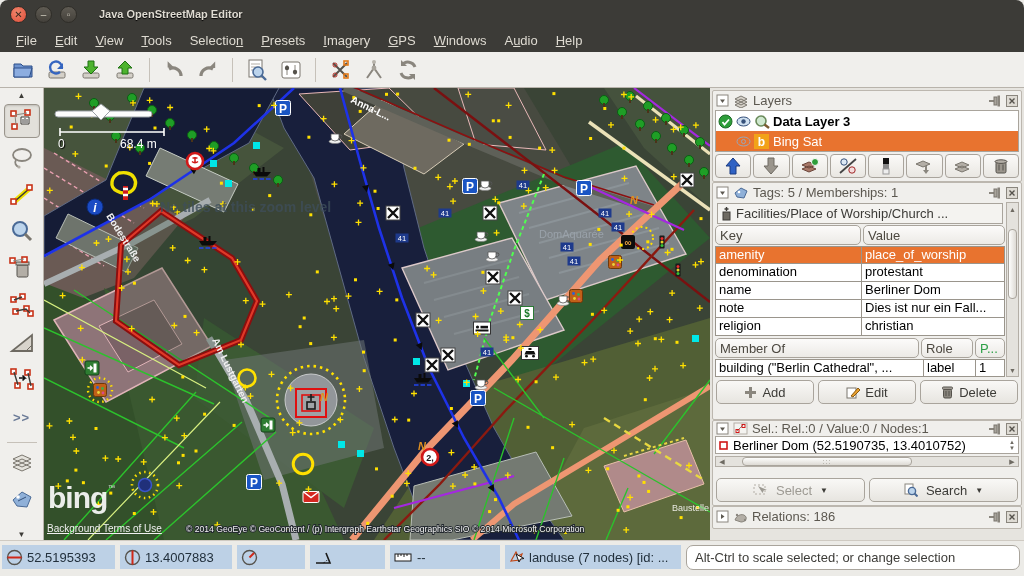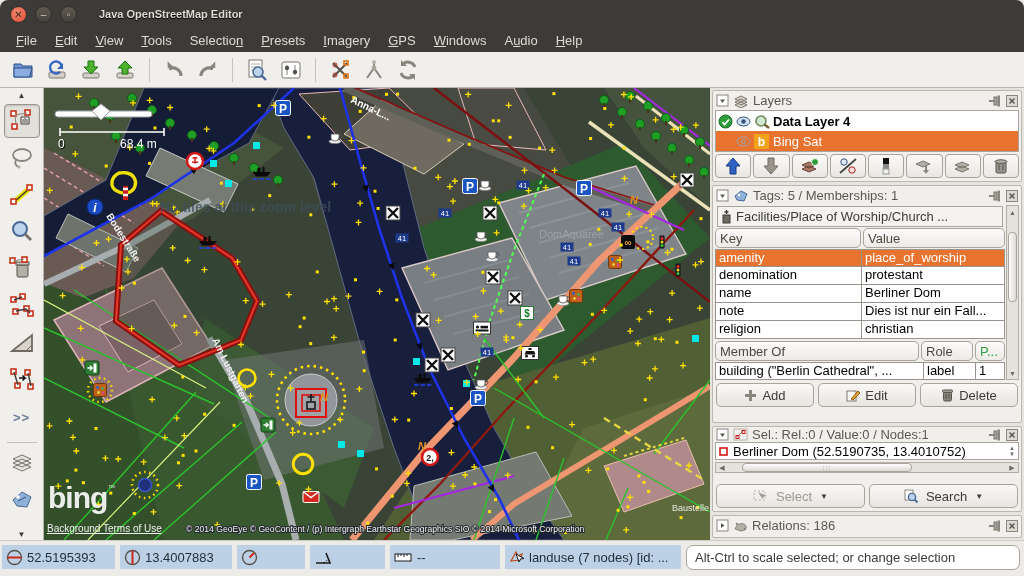--- a/index.html
+++ b/index.html
@@ -23,21 +23,21 @@
   
   .main{display:flex;height:452px;}
   .sidebar{width:44px;background:#f0efec;border-right:1px solid #b8b3ab;display:flex;flex-direction:column;align-items:center;padding-top:1px;}
   .sbtn{width:36px;height:34px;display:flex;align-items:center;justify-content:center;border-radius:4px;margin-top:3px;}
   .sbtn.active{border:1px solid #9a958c;background:#e2e0da;box-shadow:inset 0 1px 2px rgba(0,0,0,.15);}
   .schev{width:36px;height:12px;display:flex;align-items:center;justify-content:center;color:#3c3b37;font-size:8px;}
   .smore{color:#6a7a96;font-weight:bold;font-size:13px;letter-spacing:1px;}
   .ssep{width:30px;height:1px;background:#c6c1b9;margin-top:8px;}
   .map-wrap{width:666px;height:452px;position:relative;background:#323c2e;}
   
-  .rpanel{width:314px;background:#e6e4df;display:flex;flex-direction:column;padding:2px;justify-content:space-between;}
+  .rpanel{width:314px;background:#e6e4df;display:flex;flex-direction:column;padding:2px;}
   .panel{background:#f0efec;border:1px solid #bcb7af;border-radius:2px;display:flex;flex-direction:column;}
   .phead{height:19px;display:flex;align-items:center;gap:4px;padding:0 3px;}
   .ptitle{color:#5c5850;font-size:13px;flex:1;white-space:nowrap;overflow:hidden;}
   .hicon{display:flex;align-items:center;justify-content:center;}
   .layer-row{height:20px;display:flex;align-items:center;gap:3px;font-size:13px;padding-left:2px;background:#fff;}
   .layer-row.sel{background:#e8732f;color:#fff;}
   .layers-list{border:1px solid #a9a49c;margin:0 2px;background:#fff;}
   .lbtns{display:flex;gap:2px;padding:2px;}
   .lbtn{flex:1;height:24px;border:1px solid #a9a49c;border-radius:4px;background:linear-gradient(#fbfaf8,#e9e7e2);display:flex;align-items:center;justify-content:center;}
   .preset-row{height:21px;display:flex;align-items:center;gap:4px;font-size:13px;color:#3c3b37;border:1px solid #a9a49c;margin:1px 2px;background:#f4f3f0;padding:0 3px;white-space:nowrap;overflow:hidden;}
@@ -856,21 +856,21 @@
                 <path d="M4.5 8l2 2.5 4.5-5" stroke="#fff" stroke-width="1.8" fill="none"></path>
               </svg>
               <svg width="15" height="11">
                 <ellipse cx="7.5" cy="5.5" rx="6.5" ry="4.5" fill="#cfe0f0" stroke="#35507a"></ellipse>
                 <circle cx="7.5" cy="5.5" r="2.2" fill="#35507a"></circle>
               </svg>
               <svg width="16" height="15">
                 <circle cx="7" cy="7" r="5" fill="#cfe8cf" stroke="#6a8a5a" stroke-width="1.6"></circle>
                 <path d="M10.5 10.5L15 14" stroke="#7a5a30" stroke-width="2.4"></path>
               </svg>
-              <span style="font-weight:bold">Data Layer 4</span>
+              <span style="font-weight:bold">Data Layer 3</span>
             </div>
             <div class="layer-row sel">
               <span style="width:15px"></span>
               <svg width="15" height="11">
                 <ellipse cx="7.5" cy="5.5" rx="6.5" ry="4.5" fill="none" stroke="#9aa6b6"></ellipse>
                 <circle cx="7.5" cy="5.5" r="2" fill="none" stroke="#9aa6b6"></circle>
               </svg>
               <svg width="16" height="15">
                 <rect width="15" height="15" fill="#f2a218"></rect>
                 <text x="7.5" y="12" text-anchor="middle" font-size="12" font-weight="bold" fill="#fff">b</text>

